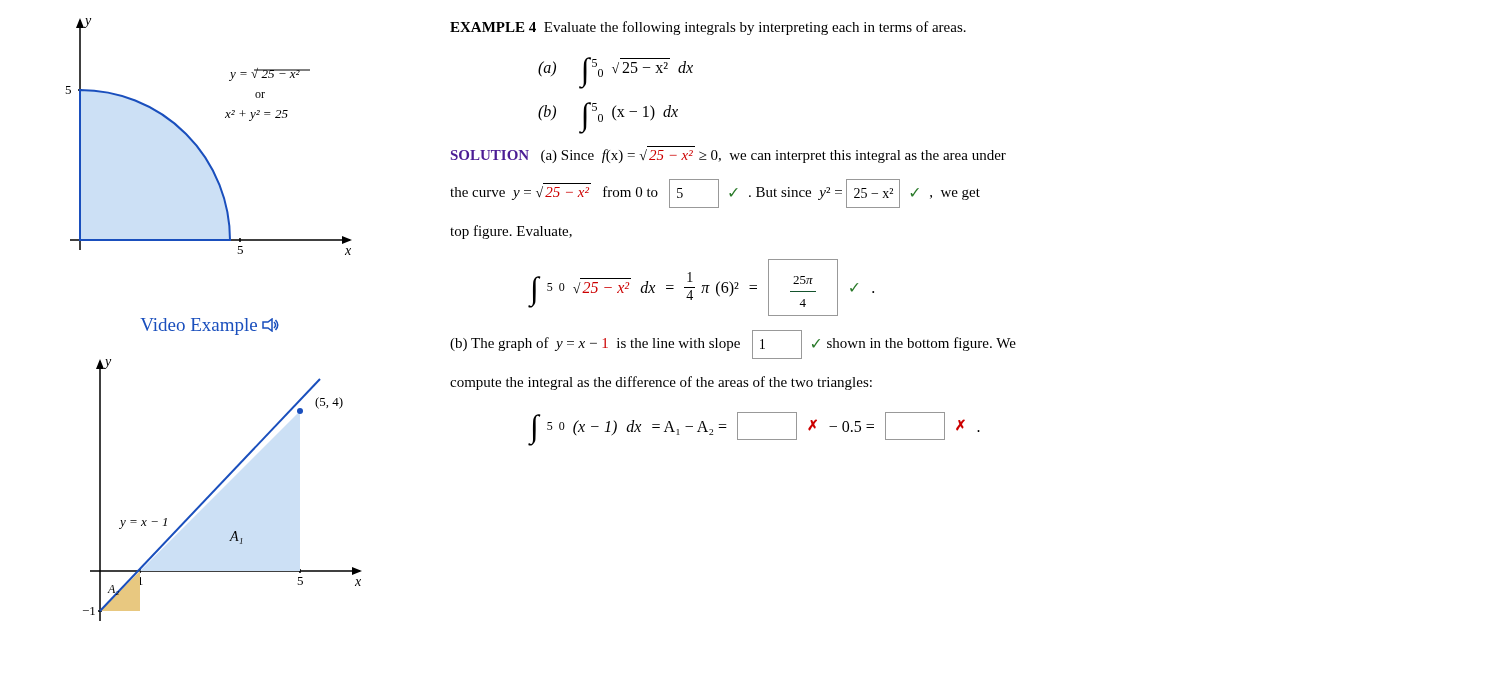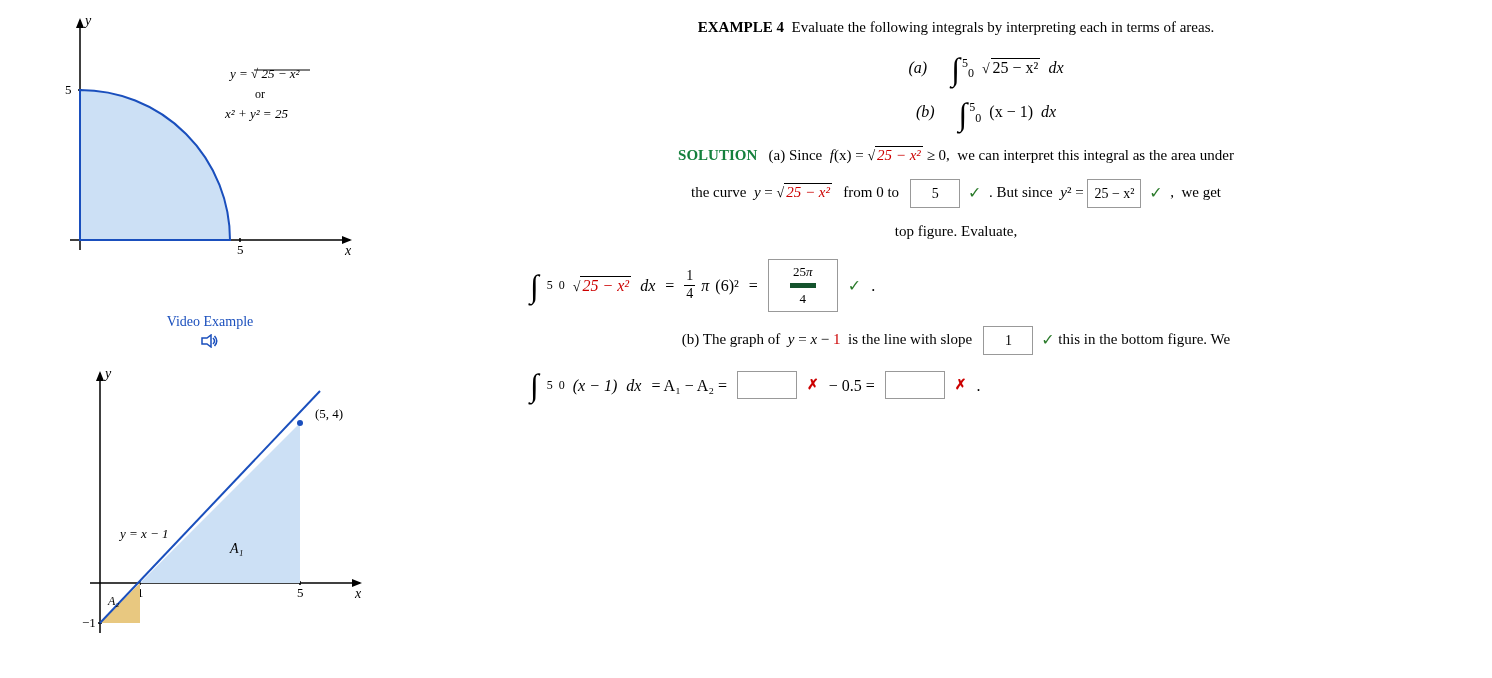--- a/index.html
+++ b/index.html
@@ -18,58 +18,56 @@
       min-width: 420px;
       padding: 10px 20px;
       display: flex;
       flex-direction: column;
       align-items: center;
     }
     .right-panel {
       flex: 1;
       padding: 15px 30px;
       line-height: 1.7;
-      text-align: center;
     }
     
     svg text { font-family: Georgia, serif; }
     .graph-container {
       width: 360px;
       margin-bottom: 10px;
     }
     .video-example {
       color: #1a4fbd;
-      font-size: 14px;
+      font-size: 19px;
       margin-bottom: 15px;
       display: flex;
       align-items: center;
       gap: 4px;
       cursor: pointer;
-      flex-direction: column;
     }
     
     .example-header {
       margin-bottom: 12px;
       font-size: 15px;
     }
     .example-header strong {
       font-weight: bold;
     }
     .math-block {
-      margin: 12px 0 12px 60px;
+      margin: 12px 0 12px 88px;
       font-size: 16px;
       font-family: Liberation Serif, serif;
     }
     .solution-text {
       margin: 10px 0;
       font-size: 15px;
       line-height: 1.8;
     }
     .solution-label {
-      color: #15803d;
+      color: #4c1d95;
       font-weight: bold;
     }
     .inline-box {
       display: inline-block;
       border: 1px solid #999;
       padding: 1px 6px;
       min-width: 50px;
       background: #fff;
       font-size: 14px;
       vertical-align: middle;
@@ -242,33 +240,36 @@
     <span>&nbsp;=&nbsp;</span>
     <span class="frac">
         <span class="frac-num">1</span>
         <span class="frac-den">4</span>
       </span>
     <span style="font-style:italic;">π</span>
       <span>(6)²</span>
     <span>&nbsp;=&nbsp;</span>
     <span class="inline-box" style="min-width:70px;">
       <span style="display:flex; flex-direction:column; align-items:center; font-size:13px;">
-        <span style="border-bottom:5px solid #14532d; padding:0 3px;">25<span style="font-style:italic;">π</span></span>
+        <span style="border-bottom:1px solid #14532d; padding:0 3px;margin-top:8px;">25<span style="font-style:italic;">π</span></span>
         <span>4</span>
       </span>
     </span>
     <span class="check-mark">✓</span>
     <span>&nbsp;.</span>
   </div>
 
   <div class="solution-text">
     <span>(b) The graph of&nbsp; <span style="font-style:italic;">y</span> = <span style="font-style:italic;">x</span> − <span class="red-text">1</span>&nbsp; is the line with slope &nbsp;</span>
     <span class="inline-box">1</span>
     <span class="check-mark">✓</span>
-    <span>this in the bottom figure. We</span>
+    <span>shown in the bottom figure. We</span>
+  </div>
+  <div class="solution-text">
+    <span>compute the integral as the difference of the areas of the two triangles:</span>
   </div>
 
   <div class="integral-display">
     <span class="large-integral">∫</span>
     <span style="font-size:12px; vertical-align:super;">5</span>
     <span style="font-size:12px; vertical-align:sub; margin-right:2px;">0</span>
     <span style="font-style:italic;">(x − 1)</span>
     <span style="font-style:italic; margin-left:3px;">dx</span>
     <span>&nbsp;= A₁ − A₂ =&nbsp;</span>
     <span class="inline-box" style="min-width:60px;">&nbsp;</span>

